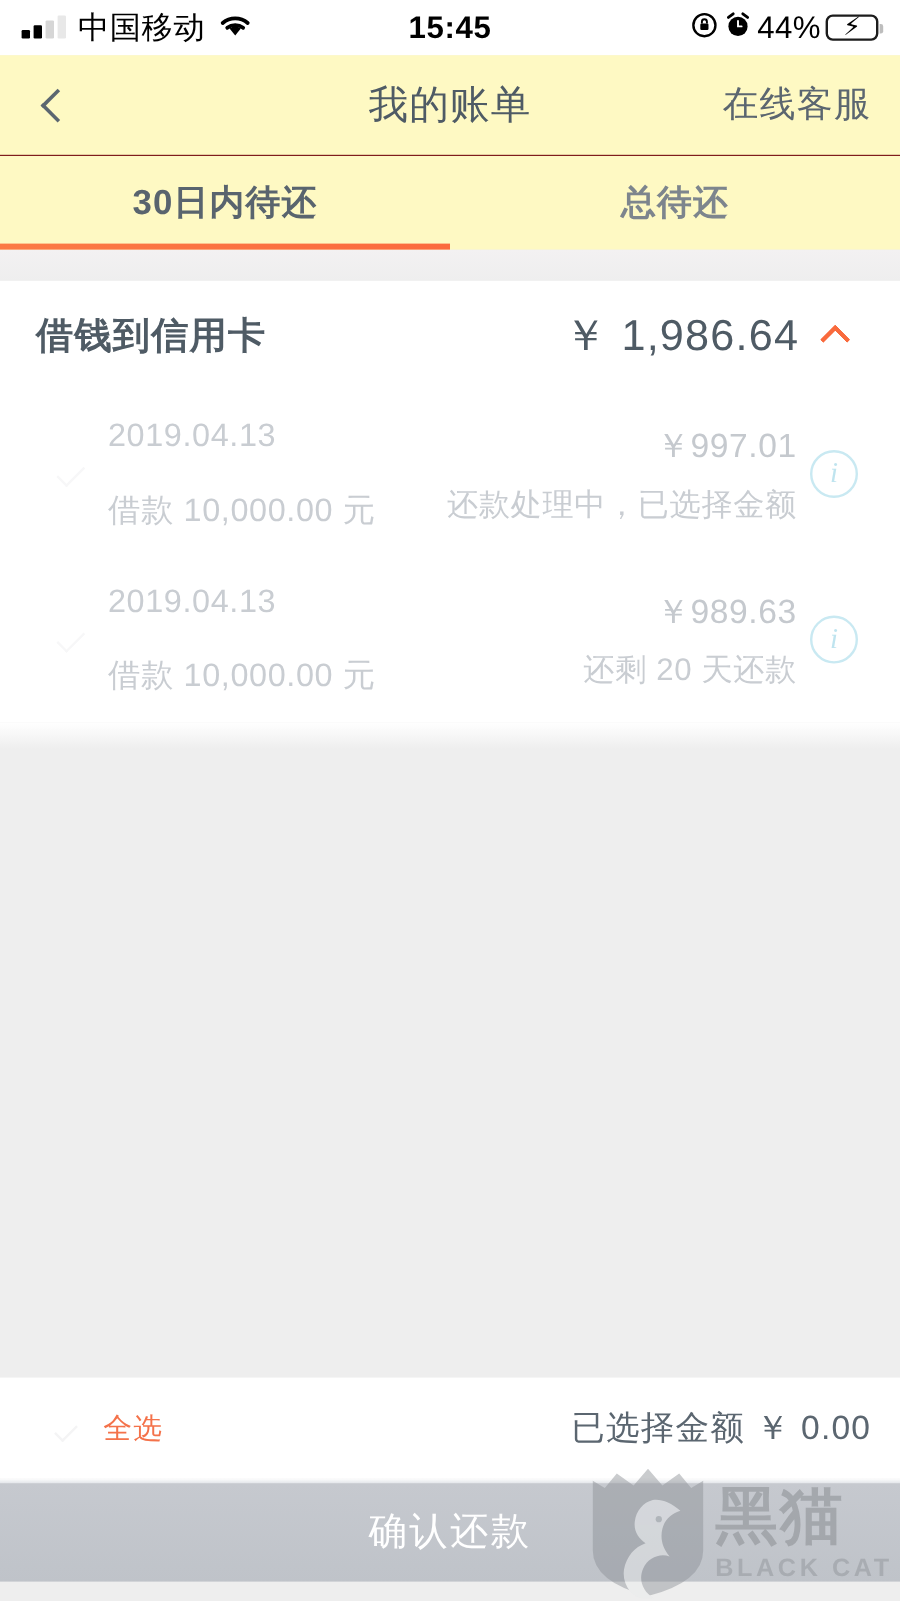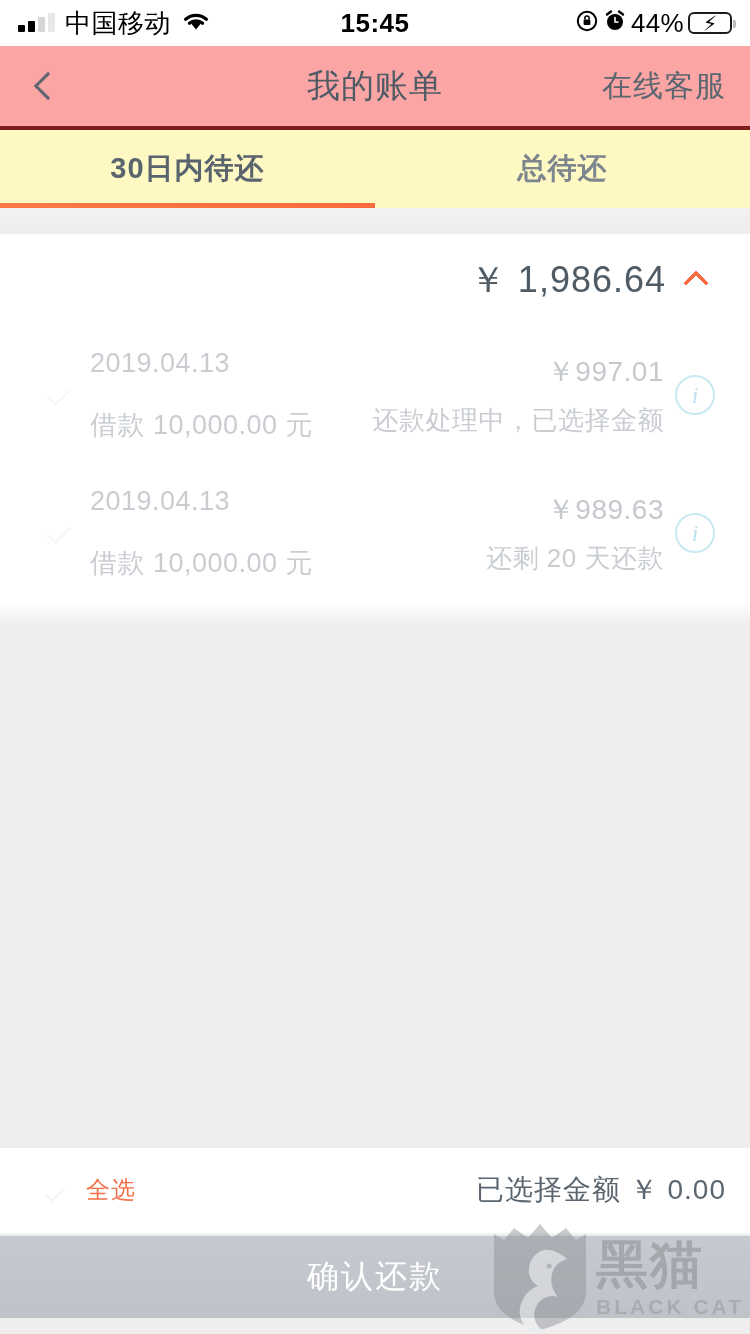--- a/index.html
+++ b/index.html
@@ -71,24 +71,24 @@
     transform: translate(-50%,-50%);
     font-size: 21px;
     line-height: 1;
     color: #000;
   }
 
   
   .navbar {
     position: relative;
     height: 84px;
-    background: #fca5a5;
-    display: flex;
-    align-items: center;
-    border-bottom: 4px solid #7f1d1d;
+    background: #fef9c3;
+    display: flex;
+    align-items: center;
+    border-bottom: 1px solid #7f1d1d;
   }
   .nav-back {
     width: 96px; height: 100%;
     display: flex; align-items: center; justify-content: center;
   }
   .chev-left {
     width: 20px; height: 20px;
     border-left: 3px solid #5b6670;
     border-bottom: 3px solid #5b6670;
     transform: rotate(45deg);
@@ -363,20 +363,21 @@
   <div class="tabs">
     <div class="tab active">30日内待还</div>
     <div class="tab">总待还</div>
     <div class="tab-underline"></div>
   </div>
   <div class="tab-shadow"></div>
 
   <div class="card">
 
     <div class="card-head">
+      <span class="ch-title">借钱到信用卡</span>
       <span class="ch-amount">￥ 1,986.64</span>
       <span class="chev-up">
         <i></i>
       </span>
     </div>
 
     <div class="bill-row">
       <span class="row-check"></span>
       <span class="row-left">
         <span class="row-date">2019.04.13</span>

